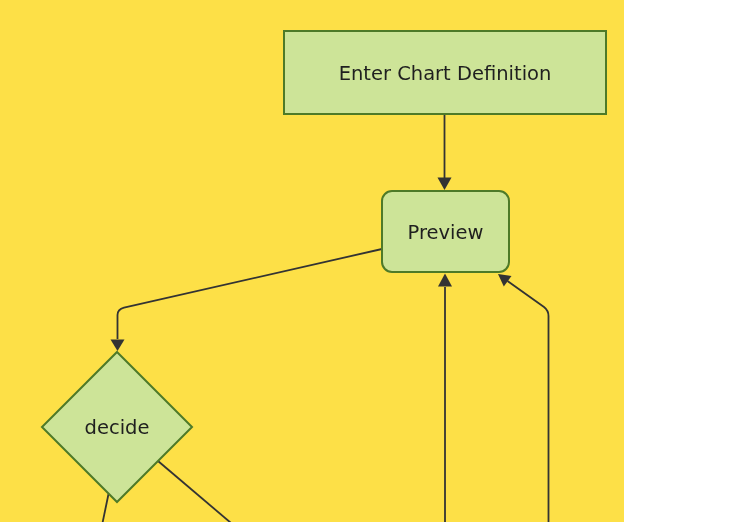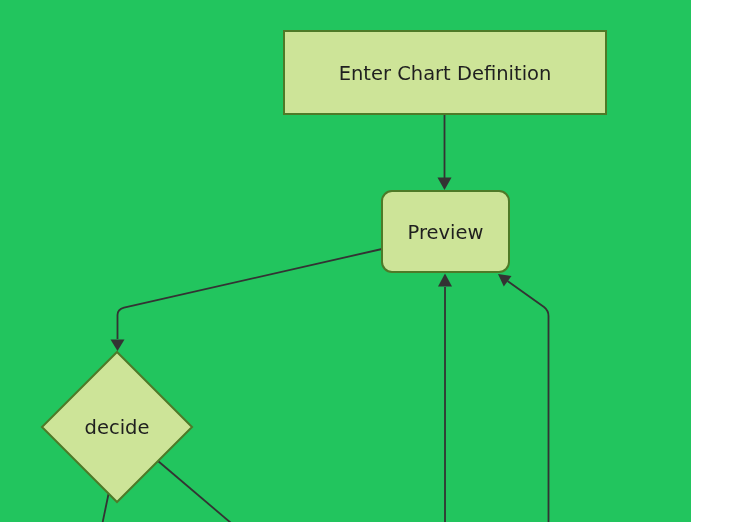--- a/index.html
+++ b/index.html
@@ -2,23 +2,23 @@
 <html style="--node-fill: #cde498; --node-stroke: #4e7a28; --edge-stroke: #333333; --arrow-fill: #333333; --label-color: #1f1f1f;"><head>
 <meta charset="utf-8">
 <style>
   html, body {
     margin: 0;
     padding: 0;
     background: #ffffff;
   }
   .canvas {
     position: relative;
-    width: 691px;
+    width: 624px;
     height: 522px;
-    background: #22c55e;
+    background: #fde047;
     overflow: hidden;
     font-family: "DejaVu Sans", "Liberation Sans", sans-serif;
   }
   svg {
     display: block;
   }
   .node-shape {
     fill: var(--node-fill, #cde498);
     stroke: var(--node-stroke, #4e7a28);
     stroke-width: 2px;

